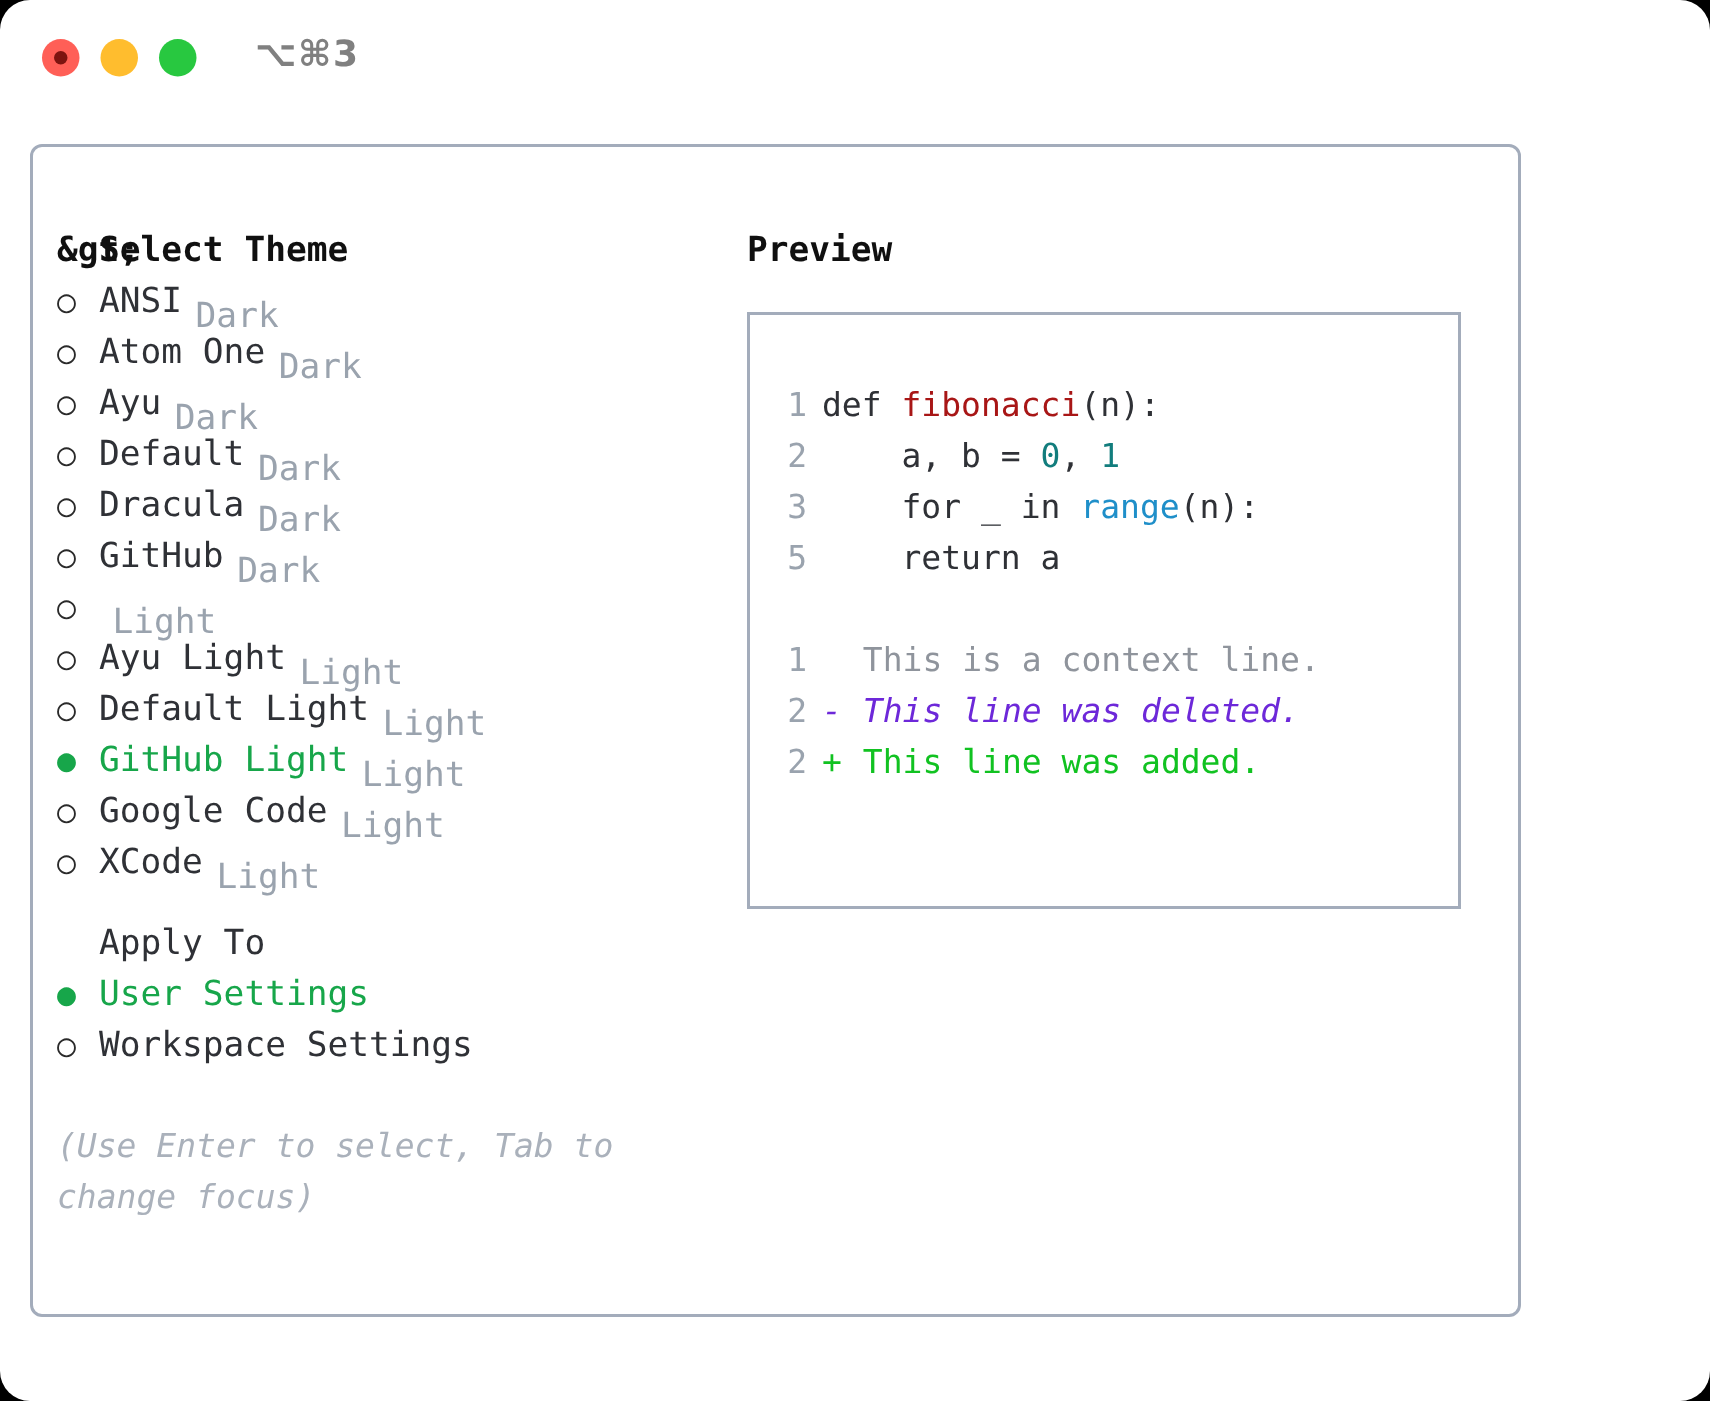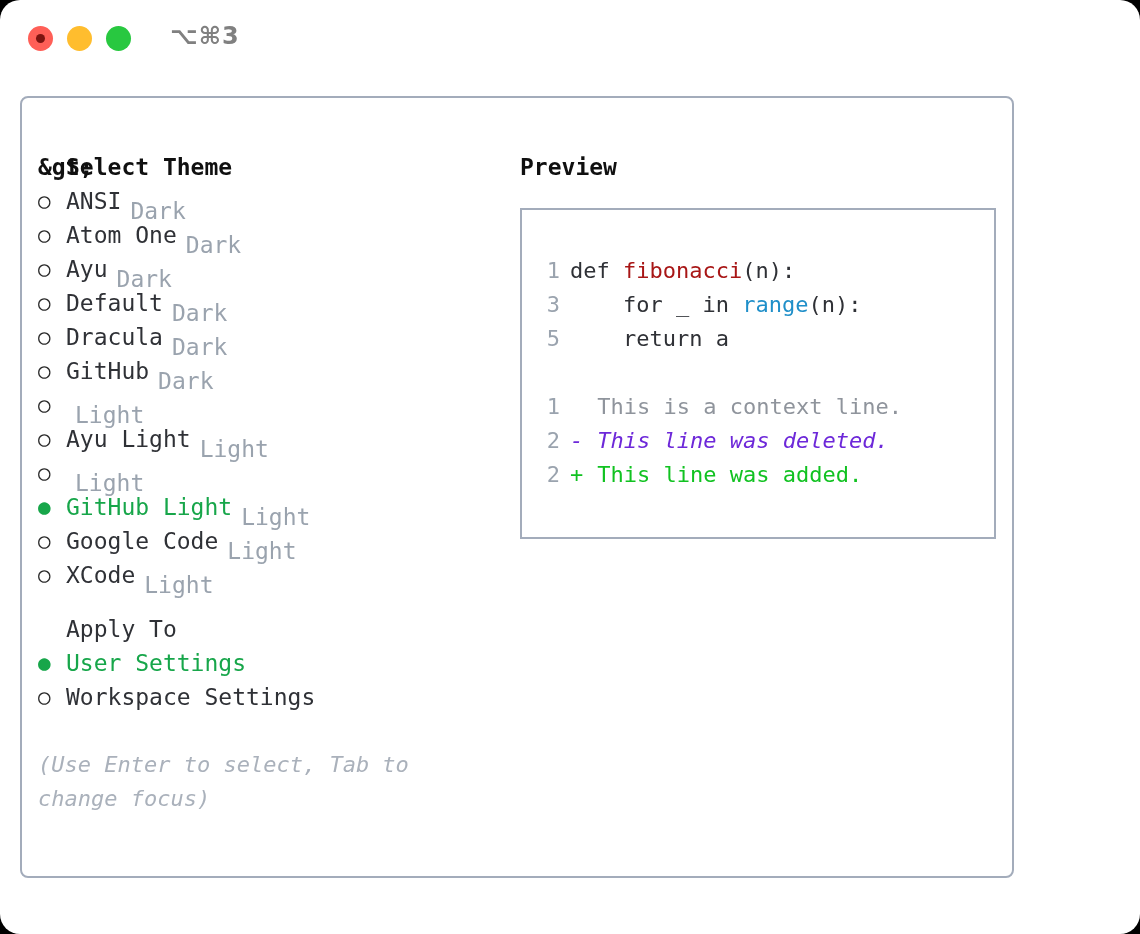--- a/index.html
+++ b/index.html
@@ -122,34 +122,34 @@
     font-size: 22px;
     line-height: 34px;
     color: #aab1bb;
     width: 400px;
     white-space: normal;
     font-style: italic;
   }
   
   .right-col {
     position: absolute;
-    left: 498px;
+    left: 476px;
     top: 52px;
     width: 490px;
   }
   .preview-title {
     font-size: 23px;
     font-weight: bold;
     color: #101010;
     line-height: 34px;
   }
   .preview-box {
     margin-top: 24px;
     width: 476px;
-    height: 331px;
+    height: 398px;
     border: 2px solid #a3acbb;
     box-sizing: border-box;
     background: #ffffff;
     padding: 44px 12px 0 16px;
   }
   .code-line {
     font-size: 22px;
     line-height: 34px;
     white-space: pre;
     color: #2f3136;
@@ -228,20 +228,21 @@
             <span class="marker">○</span>
             <span class="suffix">Light</span>
           </div>
           <div class="row">
             <span class="marker">○</span>
             <span class="label">Ayu Light</span>
             <span class="suffix">Light</span>
           </div>
           <div class="row">
             <span class="marker">○</span>
+            <span class="label">Default Light</span>
             <span class="suffix">Light</span>
           </div>
           <div class="row">
             <span class="marker selected">●</span>
             <span class="label selected">GitHub Light</span>
             <span class="suffix">Light</span>
           </div>
           <div class="row">
             <span class="marker">○</span>
             <span class="label">Google Code</span>
@@ -276,20 +277,21 @@
 
       <div class="hint">(Use Enter to select, Tab to change focus)</div>
     </div>
 
     <div class="right-col">
       <div class="preview-title">Preview</div>
 
       <div class="preview-box">
         <div id="code-block">
             <div class="code-line"><span class="ln">1</span><span>def </span><span class="tok-fn">fibonacci</span><span>(n):</span></div>
+            <div class="code-line"><span class="ln">2</span><span>    a, b = </span><span class="tok-num">0</span><span>, </span><span class="tok-num">1</span></div>
             <div class="code-line"><span class="ln">3</span><span>    for _ in </span><span class="tok-call">range</span><span>(n):</span></div>
             <div class="code-line"><span class="ln">5</span><span>    return a</span></div>
           </div>
         <div class="code-gap"></div>
         <div id="diff-block">
             <div class="code-line"><span class="ln">1</span><span class="diff-ctx"><span class="sign"> </span> This is a context line.</span></div>
             <div class="code-line"><span class="ln">2</span><span class="diff-del"><span class="sign">-</span> This line was deleted.</span></div>
             <div class="code-line"><span class="ln">2</span><span class="diff-add"><span class="sign">+</span> This line was added.</span></div>
           </div>
       </div>

